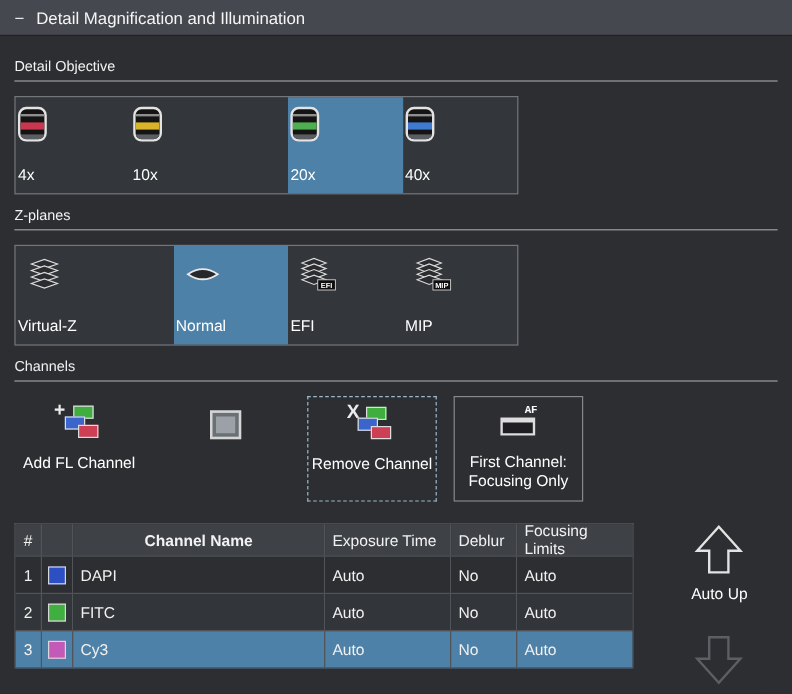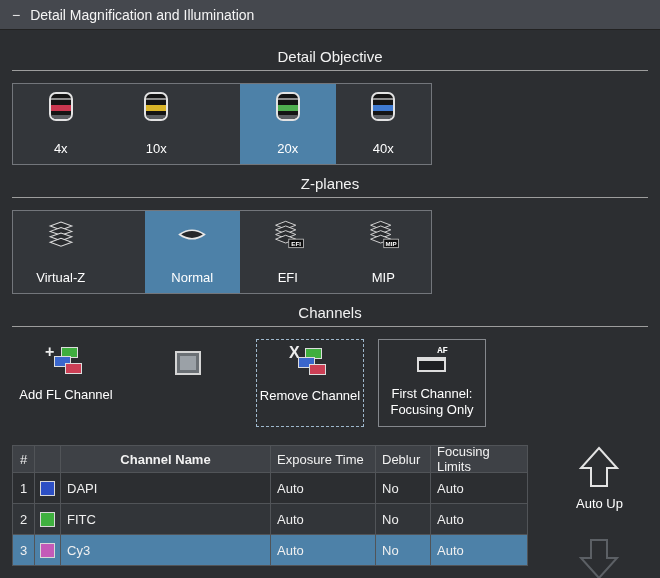--- a/index.html
+++ b/index.html
@@ -12,29 +12,29 @@
   }
   
   .hdr {
     height:30px; background:#45484e; display:flex; align-items:center;
     padding:0 12px; gap:10px; border-bottom:1px solid #222;
   }
   .hdr .collapse { font-size:14px; color:#e8e8e8; cursor:pointer; }
   .hdr .title { font-size:14px; color:#f5f5f5; }
   .body { padding:8px 12px 0 12px; }
   
-  .sec-title { font-size:15px; color:#f2f2f2; margin-top:10px;text-align:center; }
+  .sec-title { font-size:12px; color:#f2f2f2; margin-top:10px; }
   .sec-rule { border:none; border-top:1px solid #9d9d9d; margin:5px 0 0 0; }
   
   .tile-group {
     width:420px; margin-top:12px; display:flex;
     border:1px solid #73767b; background:#33363a;
   }
   .tile {
-    flex:1; display:flex; flex-direction:column; align-items:center;
+    flex:1; display:flex; flex-direction:column; align-items:flex-start;
     justify-content:center; gap:20px; padding:8px 2px; cursor:pointer;
   }
   .tile.selected { background:#4d81a8;margin-left:36px; }
   .tile-label { font-size:13px; color:#fff; }
   .group-obj .tile { height:80px; }
   .group-z .tile { height:82px; }
   
   .obj { width:24px; height:40px; border:2px solid #e3e3e3; border-radius:7px;
          background:#141414; position:relative; overflow:hidden; }
   .obj .rib  { position:absolute; top:4px; left:0; right:0; height:2px; background:#cfcfcf; opacity:.65; }

